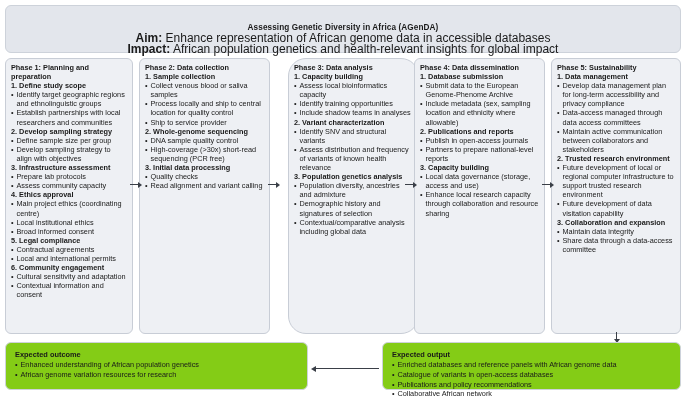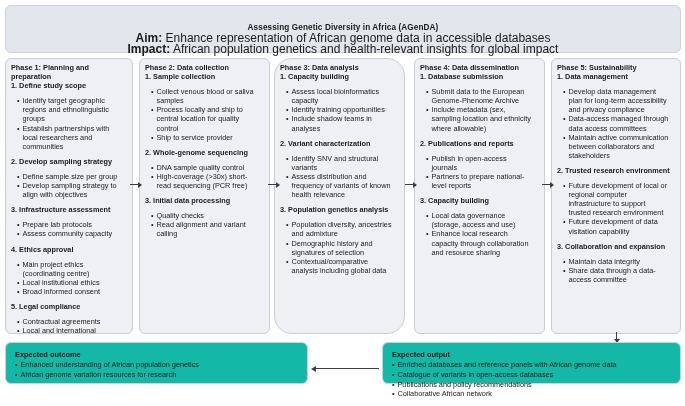--- a/index.html
+++ b/index.html
@@ -33,39 +33,39 @@
     position:absolute;top:58px;height:276px;
     background:#eef0f4;
     border:1px solid #c8cdd6;
     border-radius:6px;
     box-sizing:border-box;
     padding:4px 5px 4px 5px;
     overflow:hidden;
   }
   .p1{left:5px;width:128px;}
   .p2{left:139px;width:131px;}
-  .p3{left:274px;width:131px;border-radius:18px;}
+  .p3{left:288px;width:131px;border-radius:18px;}
   .p4{left:414px;width:131px;}
   .p5{left:551px;width:130px;}
 
   .phase h3{
     margin:0 0 0 0;
     font-size:7.3px;
     font-weight:bold;
     line-height:9.1px;
   }
   .phase .step{
     margin:0;
     font-size:7.3px;
     font-weight:bold;
     line-height:9.1px;
   }
   .phase ul{
     list-style:none;
-    margin:6px;
+    margin:0;
     padding:0;
   }
   .phase li{
     font-size:7.3px;
     line-height:9.1px;
     padding-left:5.5px;
     position:relative;
     text-indent:0;
   }
   .phase li:before{
@@ -107,22 +107,22 @@
   .varrow .head{
     position:absolute;left:0.5px;bottom:0;
     width:0;height:0;
     border-left:3px solid transparent;
     border-right:3px solid transparent;
     border-top:4px solid #3a3f47;
   }
 
   
   .summary{
-    position:absolute;top:342px;height:42px;
-    background:#14b8a6;
+    position:absolute;top:342px;height:48px;
+    background:#84cc16;
     border:1px solid #cdd2da;
     border-radius:6px;
     box-sizing:border-box;
     padding:7px 8px 5px 9px;
   }
   .outcome{left:5px;width:303px;}
   .output{left:382px;width:299px;}
   .summary h4{
     margin:0 0 1px 0;
     font-size:7.4px;

